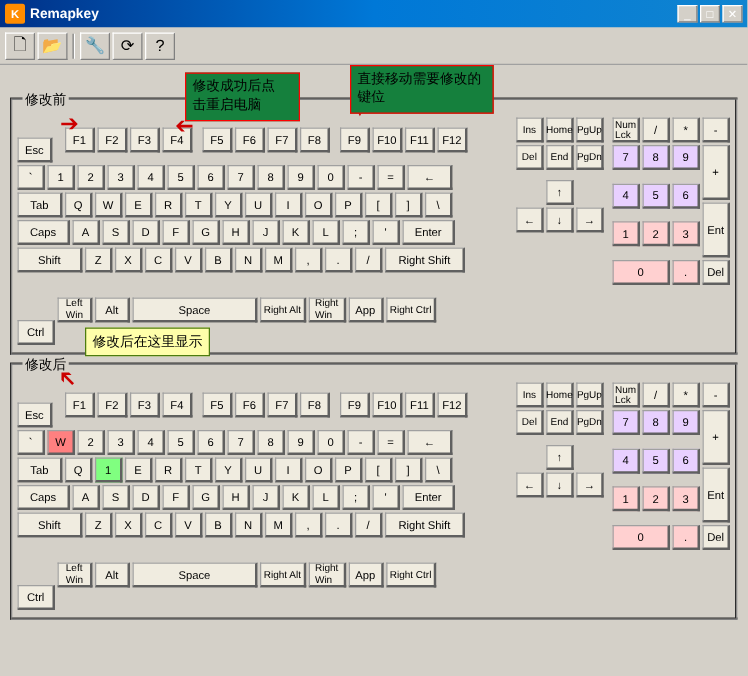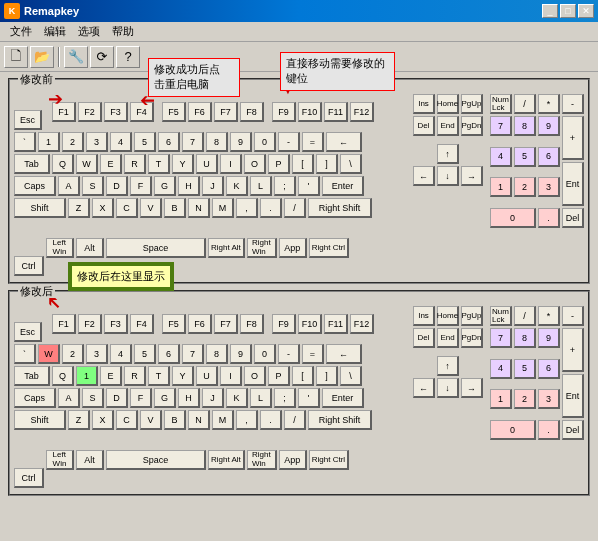--- a/index.html
+++ b/index.html
@@ -151,21 +151,21 @@
     .key.ralt-key { min-width: 34px; }
     .key.app-key { min-width: 28px; }
     .key.esc-key { min-width: 28px; margin-top: 16px; }
     .key.fn-key { min-width: 24px; }
     .key.highlighted { background: #ff8080; }
     .key.highlighted2 { background: #80ff80; }
 
     
     .callout {
       position: absolute;
-      background: #e5e5e5;
+      background: #15803d;
       border: 1px solid #ff0000;
       font-size: 11px;
       padding: 3px 5px;
       line-height: 1.4;
       z-index: 20;
     }
   </style>
 </head>
 <body>
 
@@ -176,26 +176,20 @@
       <div class="title-icon">K</div>
       <span class="title-text">Remapkey</span>
     </div>
     <div class="title-controls">
       <div class="title-btn">_</div>
       <div class="title-btn">□</div>
       <div class="title-btn close">✕</div>
     </div>
   </div>
 
-  <div class="menu-bar">
-    <span class="menu-item">文件</span>
-    <span class="menu-item">编辑</span>
-    <span class="menu-item">选项</span>
-    <span class="menu-item">帮助</span>
-  </div>
 
   <div class="toolbar">
     <div class="toolbar-btn">🗋</div>
     <div class="toolbar-btn">📂</div>
     <div class="toolbar-sep"></div>
     <div class="toolbar-btn">🔧</div>
     <div class="toolbar-btn">⟳</div>
     <div class="toolbar-btn">?</div>
   </div>
 
@@ -371,21 +365,21 @@
             <div class="key" style="min-width:22px;">Del</div>
           </div>
         </div>
       </div>
     </div>
 
     <div style="position:relative; background:#d4d0c8; border:2px groove #808080; padding:6px 4px 4px 4px;">
       <span style="position:absolute; top:-8px; left:8px; background:#d4d0c8; padding:0 2px; font-size:11px;">修改后</span>
 
       <div style="position:absolute; top:8px; left:30px; z-index:20;">
-        <div style="position:absolute; top:-38px; left:28px; background:#ffffaa; border:4px solid #4d7c0f; font-size:11px; padding:3px 5px; white-space:nowrap;">修改后在这里显示</div>
+        <div style="position:absolute; top:-38px; left:28px; background:#ffffaa; border:1px solid #4d7c0f; font-size:11px; padding:3px 5px; white-space:nowrap;">修改后在这里显示</div>
         <div style="position:absolute; top:-8px; left:6px; color:#cc0000; font-size:18px; transform:rotate(225deg);">➔</div>
       </div>
 
       <div class="keyboard-container">
 
         <div class="kb-main">
 
           <div class="kb-row">
             <div class="key esc-key">Esc</div>
             <div style="width:6px;"></div>

